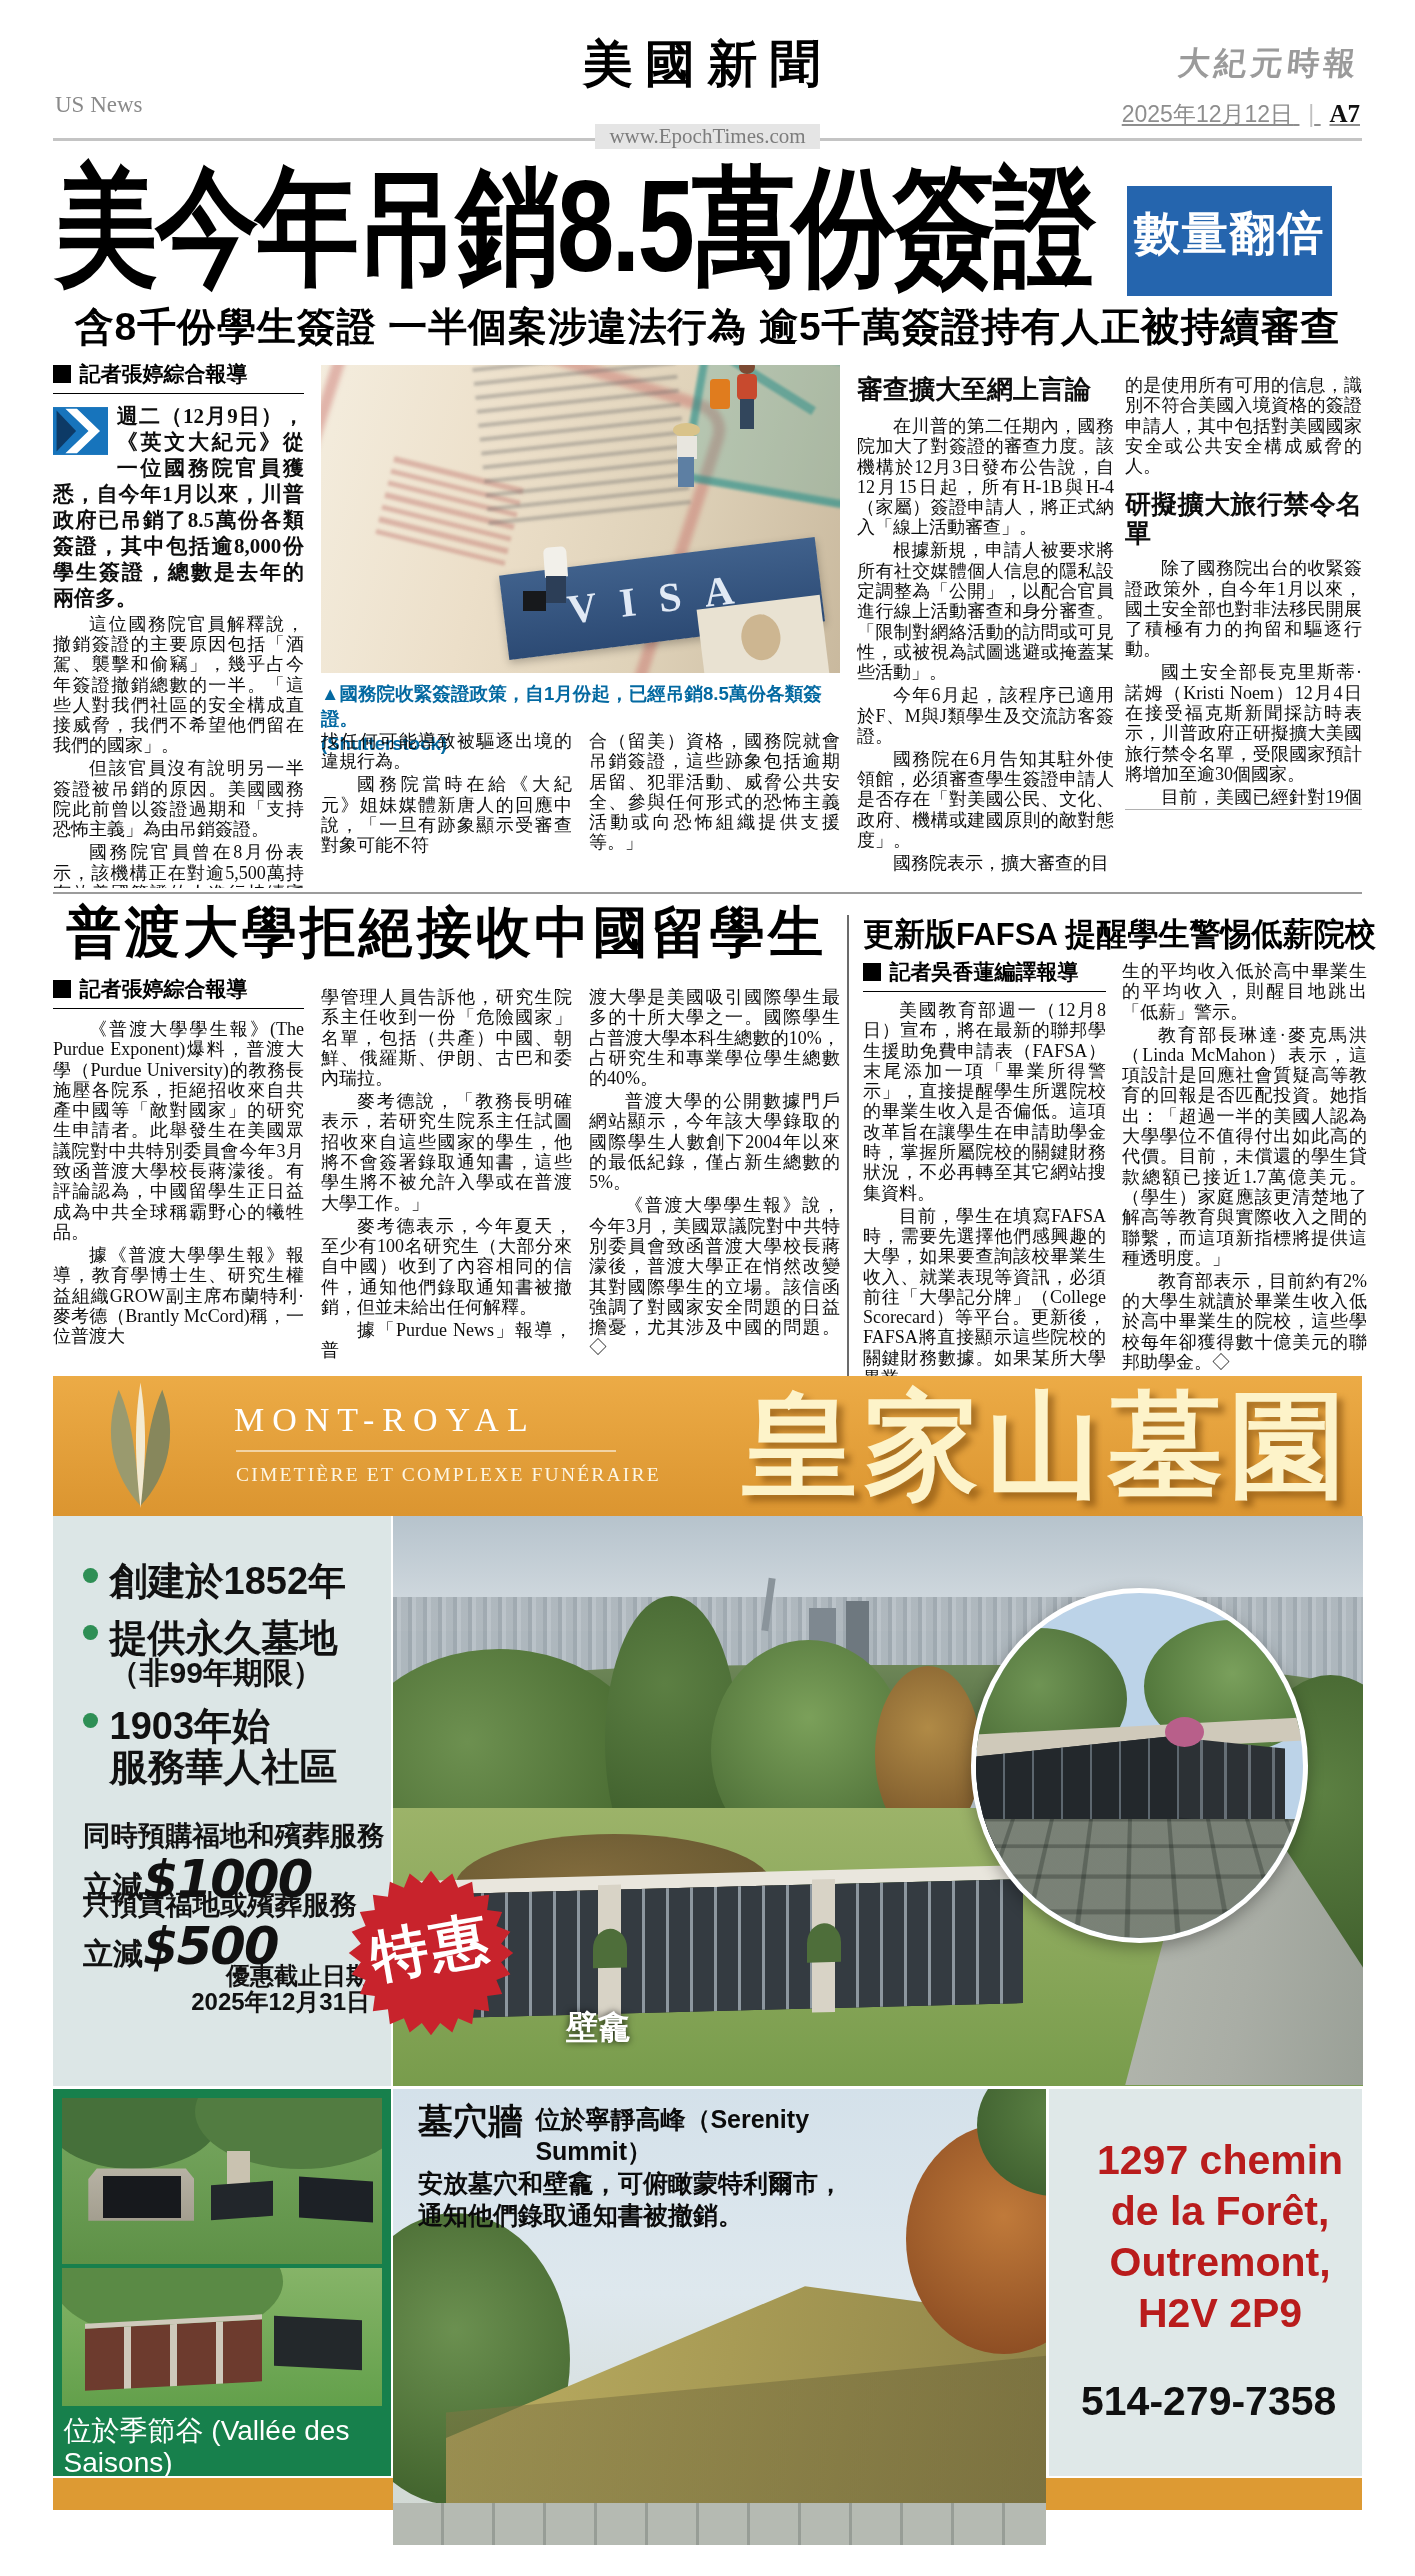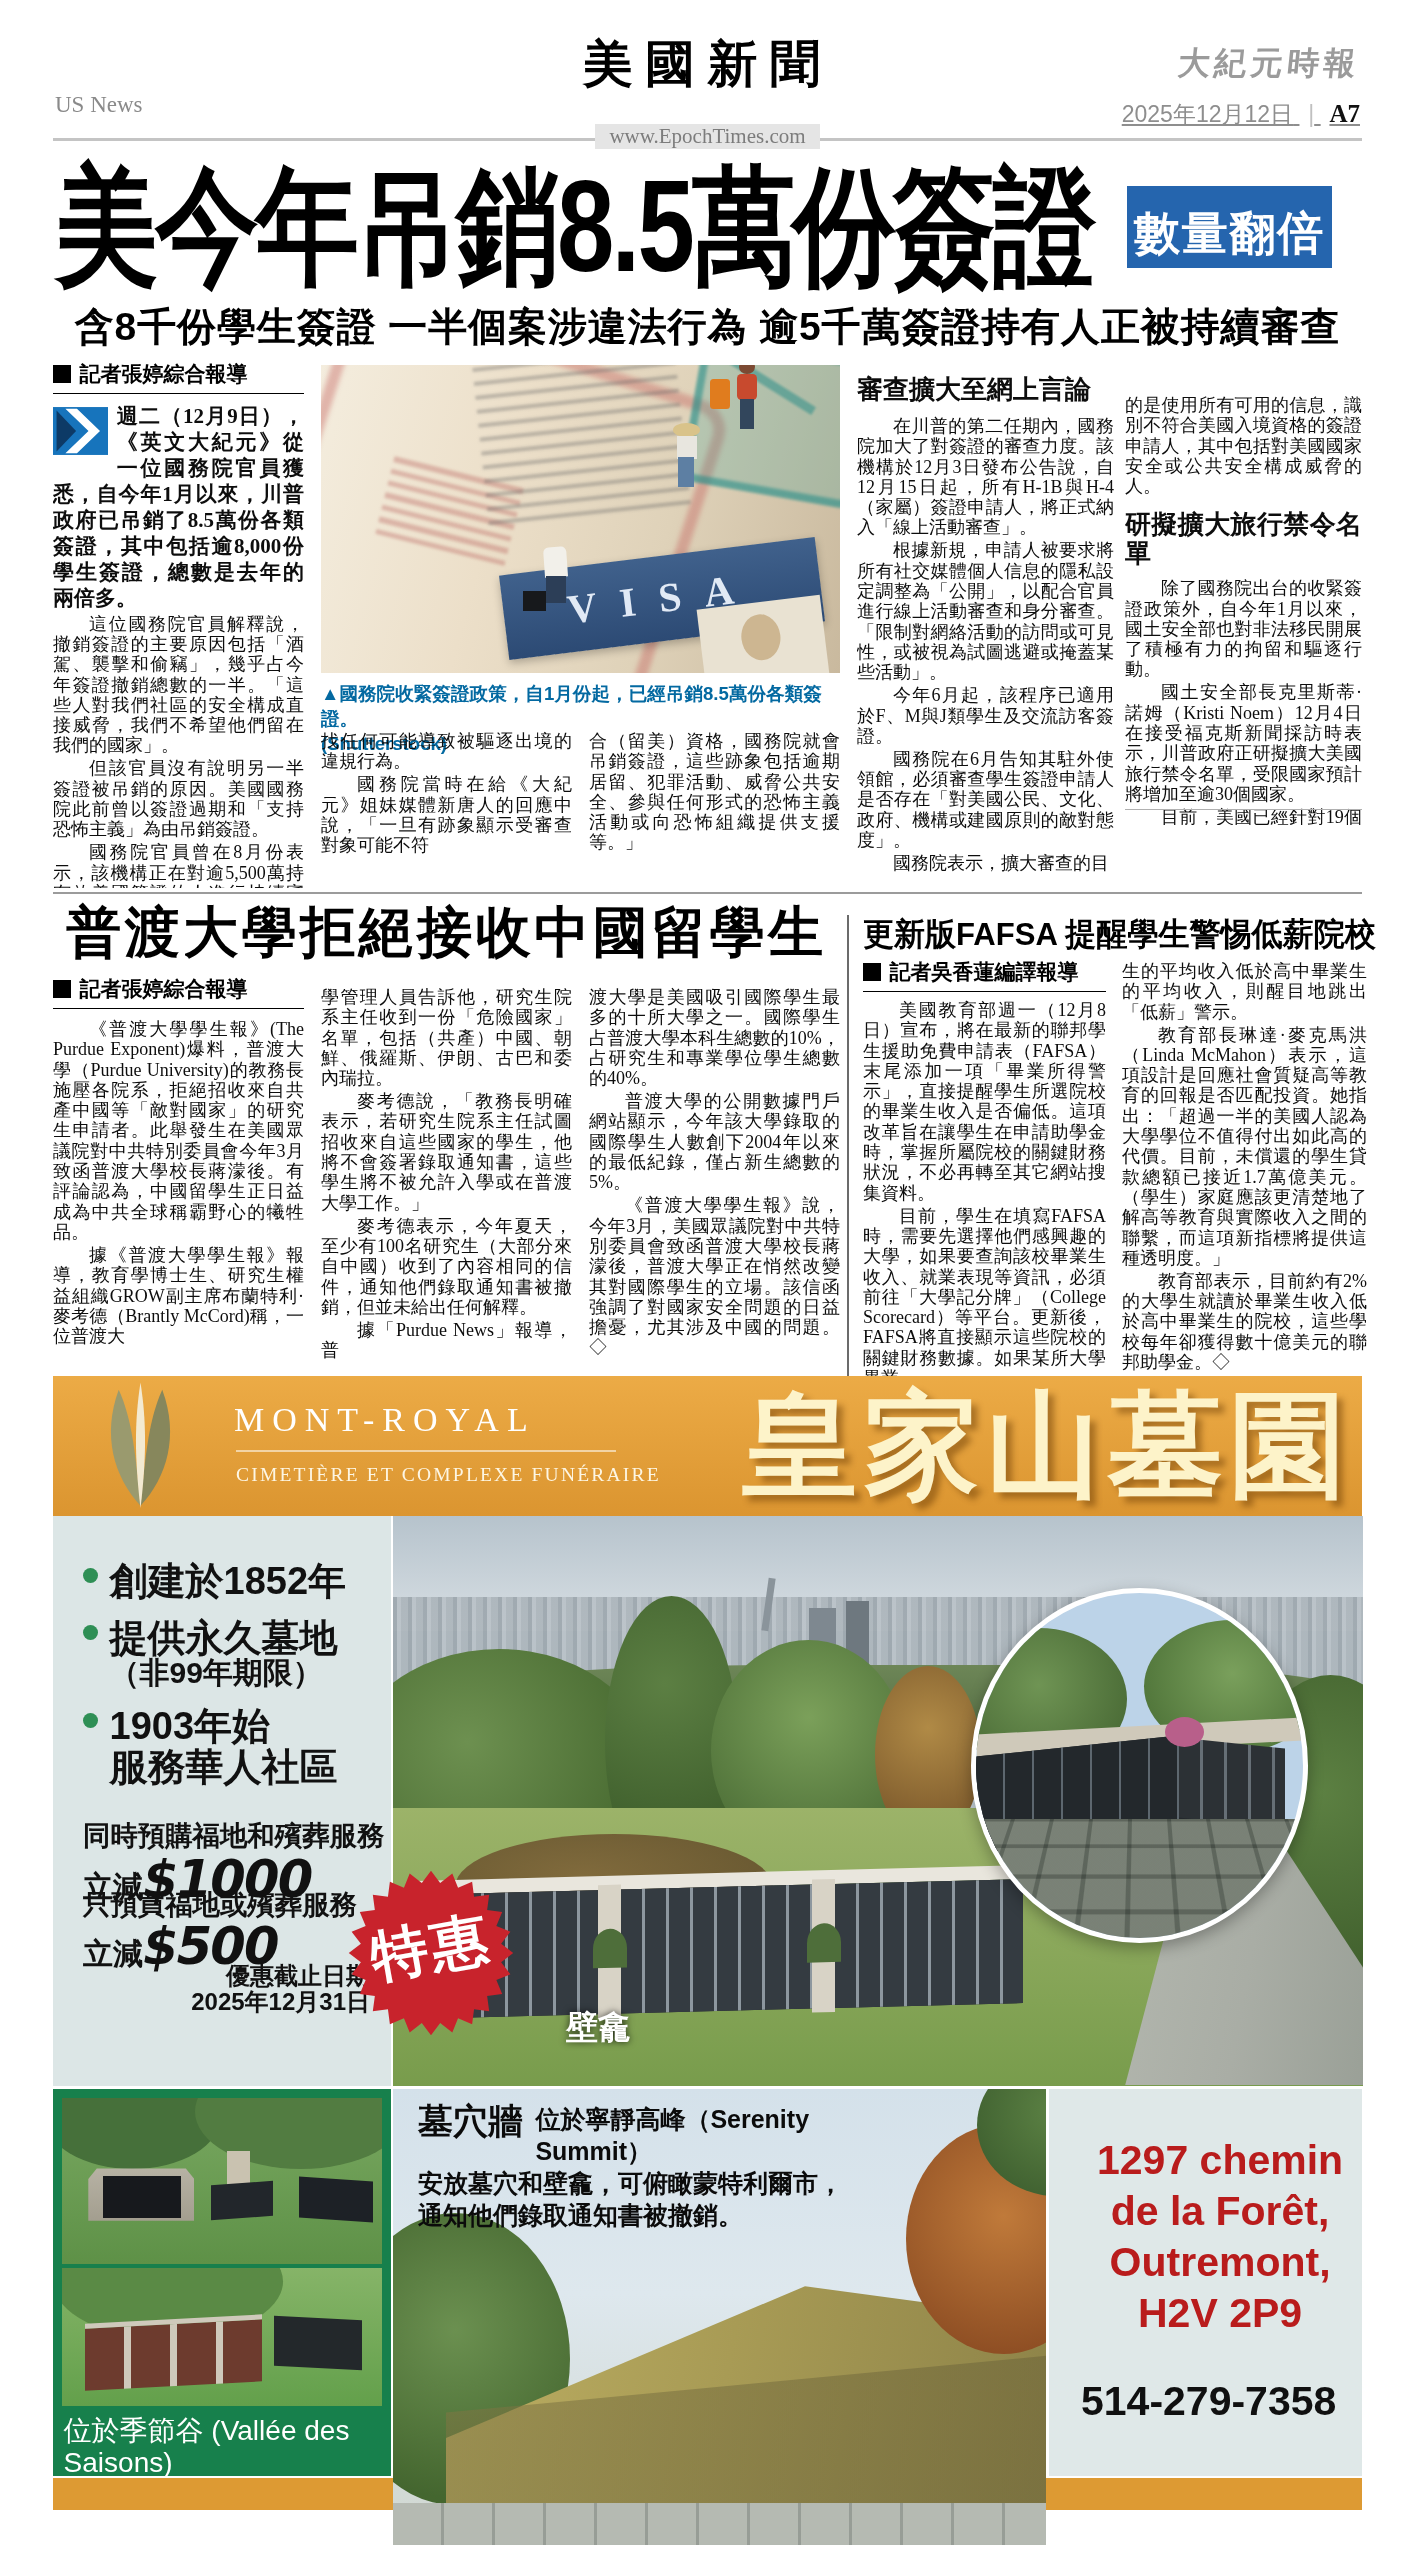--- a/index.html
+++ b/index.html
@@ -16,21 +16,21 @@
   .hdr-site span{display:inline-block;background:#e5e5e5;padding:0 14px;font:21px "Liberation Serif",serif;color:#7c7c7c;}
   .hdr-logo{right:55px;top:42px;text-align:right;font:700 32px "Liberation Serif",serif;color:#9b9b9b;
             letter-spacing:4.4px;transform:skewX(-6deg);}
   .hdr-date{right:55px;top:99px;text-align:right;font:23px "Liberation Sans",sans-serif;color:#8e8e8e;text-decoration:underline;}
   .hdr-date .pg{font:700 25px "Liberation Serif",serif;color:#111;margin-left:8.8px;}
   .hdr-date .sep{color:#c0c0c0;margin-left:8.8px;}
 
   
   .mainhead{left:55px;top:159px;font:900 129px/1.05 "Liberation Sans",sans-serif;color:#000;
             letter-spacing:-3.5px;white-space:nowrap;transform:scaleX(.80);transform-origin:left top;}
-  .badge{left:1127px;top:186px;width:205px;height:82px;background:#2565ae;color:#fff;
+  .badge{left:1127px;top:186px;width:205px;height:110px;background:#2565ae;color:#fff;
          font:900 46px/94px "Liberation Sans",sans-serif;text-align:center;letter-spacing:1.8px;}
   .subhead{left:0;width:1415px;top:304px;text-align:center;font:900 39px/1.2 "Liberation Sans",sans-serif;
            letter-spacing:0.9px;color:#000;}
 
   
   .byline{font:700 21px/1 "Liberation Sans",sans-serif;color:#000;border-bottom:1.8px solid #000;
           padding-bottom:8.8px;width:251px;}
   .bsq{display:inline-block;width:17.7px;height:17.7px;background:#000;vertical-align:-1.8px;margin-right:8.8px;}
 
   
@@ -176,21 +176,21 @@
 
   <div class="col" style="left:857px;top:375px;width:257px;height:513px;">
     <div class="colsub">審查擴大至網上言論</div>
     <p>在川普的第二任期內，國務院加大了對簽證的審查力度。該機構於12月3日發布公告說，自12月15日起，所有H-1B與H-4（家屬）簽證申請人，將正式納入「線上活動審查」。</p>
     <p>根據新規，申請人被要求將所有社交媒體個人信息的隱私設定調整為「公開」，以配合官員進行線上活動審查和身分審查。「限制對網絡活動的訪問或可見性，或被視為試圖逃避或掩蓋某些活動」。</p>
     <p>今年6月起，該程序已適用於F、M與J類學生及交流訪客簽證。</p>
     <p>國務院在6月告知其駐外使領館，必須審查學生簽證申請人是否存在「對美國公民、文化、政府、機構或建國原則的敵對態度」。</p>
     <p>國務院表示，擴大審查的目</p>
   </div>
 
-  <div class="col" style="left:1125px;top:395px;width:237px;height:430px;">
+  <div class="col" style="left:1125px;top:375px;width:237px;height:430px;">
     <p class="cont">的是使用所有可用的信息，識別不符合美國入境資格的簽證申請人，其中包括對美國國家安全或公共安全構成威脅的人。</p>
     <div class="colsub mid">研擬擴大旅行禁令名單</div>
     <p>除了國務院出台的收緊簽證政策外，自今年1月以來，國土安全部也對非法移民開展了積極有力的拘留和驅逐行動。</p>
     <p>國土安全部長克里斯蒂·諾姆（Kristi Noem）12月4日在接受福克斯新聞採訪時表示，川普政府正研擬擴大美國旅行禁令名單，受限國家預計將增加至逾30個國家。</p>
     <p>目前，美國已經針對19個國家的國民實施了全面或部分入境限制，其中包括阿富汗、海地、伊朗、古巴、索馬利亞、利比亞、老撾（寮國）、緬甸以及蘇丹等國。諾姆表示，還將新增更多國家，但未透露具體國名。◇</p>
   </div>
 
   <div class="abs rule-h" style="left:1125px;top:809px;width:237px;height:0.9px;background:#b0b0b0;"></div>
   <div class="abs rule-h" style="left:53px;top:892px;width:1309px;"></div>
 

